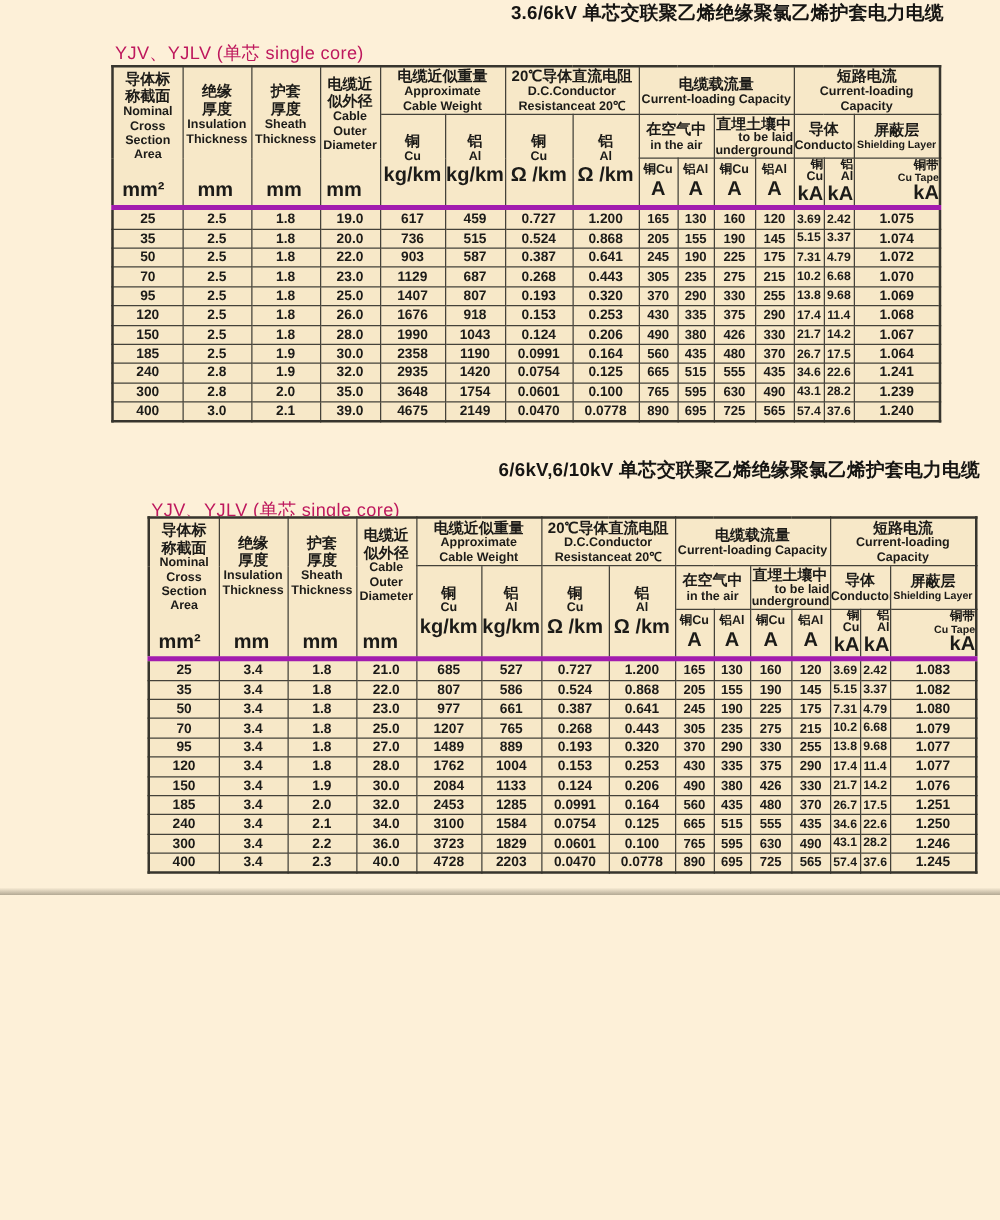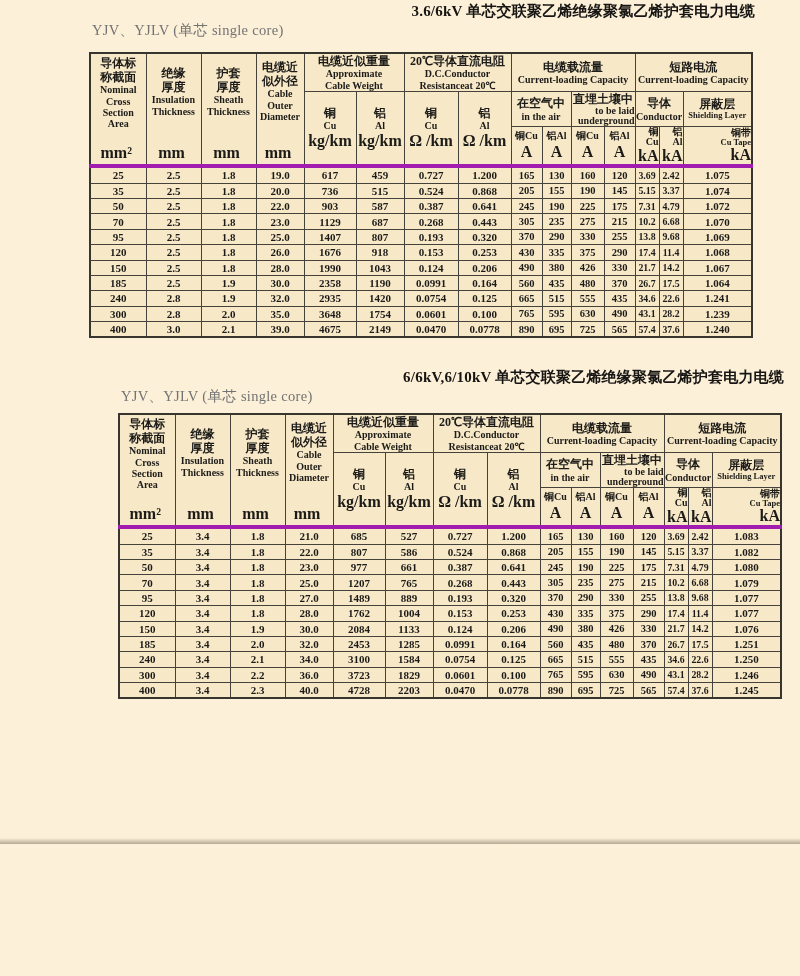--- a/index.html
+++ b/index.html
@@ -1,41 +1,41 @@
 <!DOCTYPE html>
 <html><head>
 <meta charset="utf-8">
 <style>
   html,body{margin:0;padding:0;}
   body{font-family:"Liberation Sans",sans-serif;background:#fdf0d8;}
-  #page{position:relative;width:800px;height:844px;background:#fdf0d8;overflow:hidden;font-family:Liberation Serif, serif;}
+  #page{position:relative;width:800px;height:716px;background:#fdf0d8;overflow:hidden;}
 
   .section{position:absolute;left:0;width:800px;}
   .titles{position:absolute;right:45px;top:0;text-align:right;color:#161513;}
   .title-cn{font-size:15px;font-weight:700;line-height:18px;letter-spacing:.2px;}
   .title-en{font-size:13.5px;font-weight:700;line-height:18px;}
-  .model-label{position:absolute;left:92px;top:19px;font-size:14.5px;color:#737373;letter-spacing:.3px;}
+  .model-label{position:absolute;left:92px;top:31px;font-size:14.5px;color:#be185d;letter-spacing:.3px;}
 
   table.spec{position:absolute;left:89px;border-collapse:collapse;table-layout:fixed;width:662px;
     background:#f7e8c8;border:2px solid #37352e;color:#1c1b18;}
   table.spec th,table.spec td{border:1px solid #44423a;padding:0;text-align:center;vertical-align:middle;overflow:hidden;}
   thead tr.hA>th{height:37px;}
   thead tr.hB>th{height:30px;}
   thead tr.hC>th{height:32px;}
   thead{border-bottom:4px solid #a21caf;}
   thead th{font-weight:700;}
   .cn{font-size:12px;line-height:1.18;display:block;}
   .en{font-size:10px;line-height:1.12;display:block;}
   .sm{font-size:10px;}
   .xs{font-size:8.5px;}
   .ml{white-space:pre-line;}
   .unit{display:block;font-size:16px;font-weight:700;}
   .vcell{position:relative;}
   .vcell .stack{position:absolute;top:2px;left:0;right:0;}
-  .vcell .unit{position:absolute;bottom:2px;left:0;right:4px;text-align:center;}
+  .vcell .unit{position:absolute;bottom:2px;left:0;right:14px;text-align:right;}
   .leaf .unit{position:static;margin-top:1px;}
   .tight{line-height:1.0;text-align:right;}
   tbody td{height:14.4px;font-size:11px;font-weight:700;letter-spacing:0;}
   tbody td:nth-child(13),tbody td:nth-child(14){font-size:9.8px;}
   tbody td:nth-child(9),tbody td:nth-child(10),tbody td:nth-child(11),tbody td:nth-child(12){font-size:10.5px;}
   col.c1{width:56px}col.c2{width:55px}col.c3{width:55px}col.c4{width:48px}
   col.c5{width:52px}col.c6{width:48px}col.c7{width:54px}col.c8{width:53px}
   col.c9{width:31px}col.c10{width:29px}col.c11{width:33px}col.c12{width:31px}
   col.c13{width:24px}col.c14{width:24px}col.c15{width:69px}
   .bottom-rule{position:absolute;left:0;bottom:0;width:800px;height:6px;

